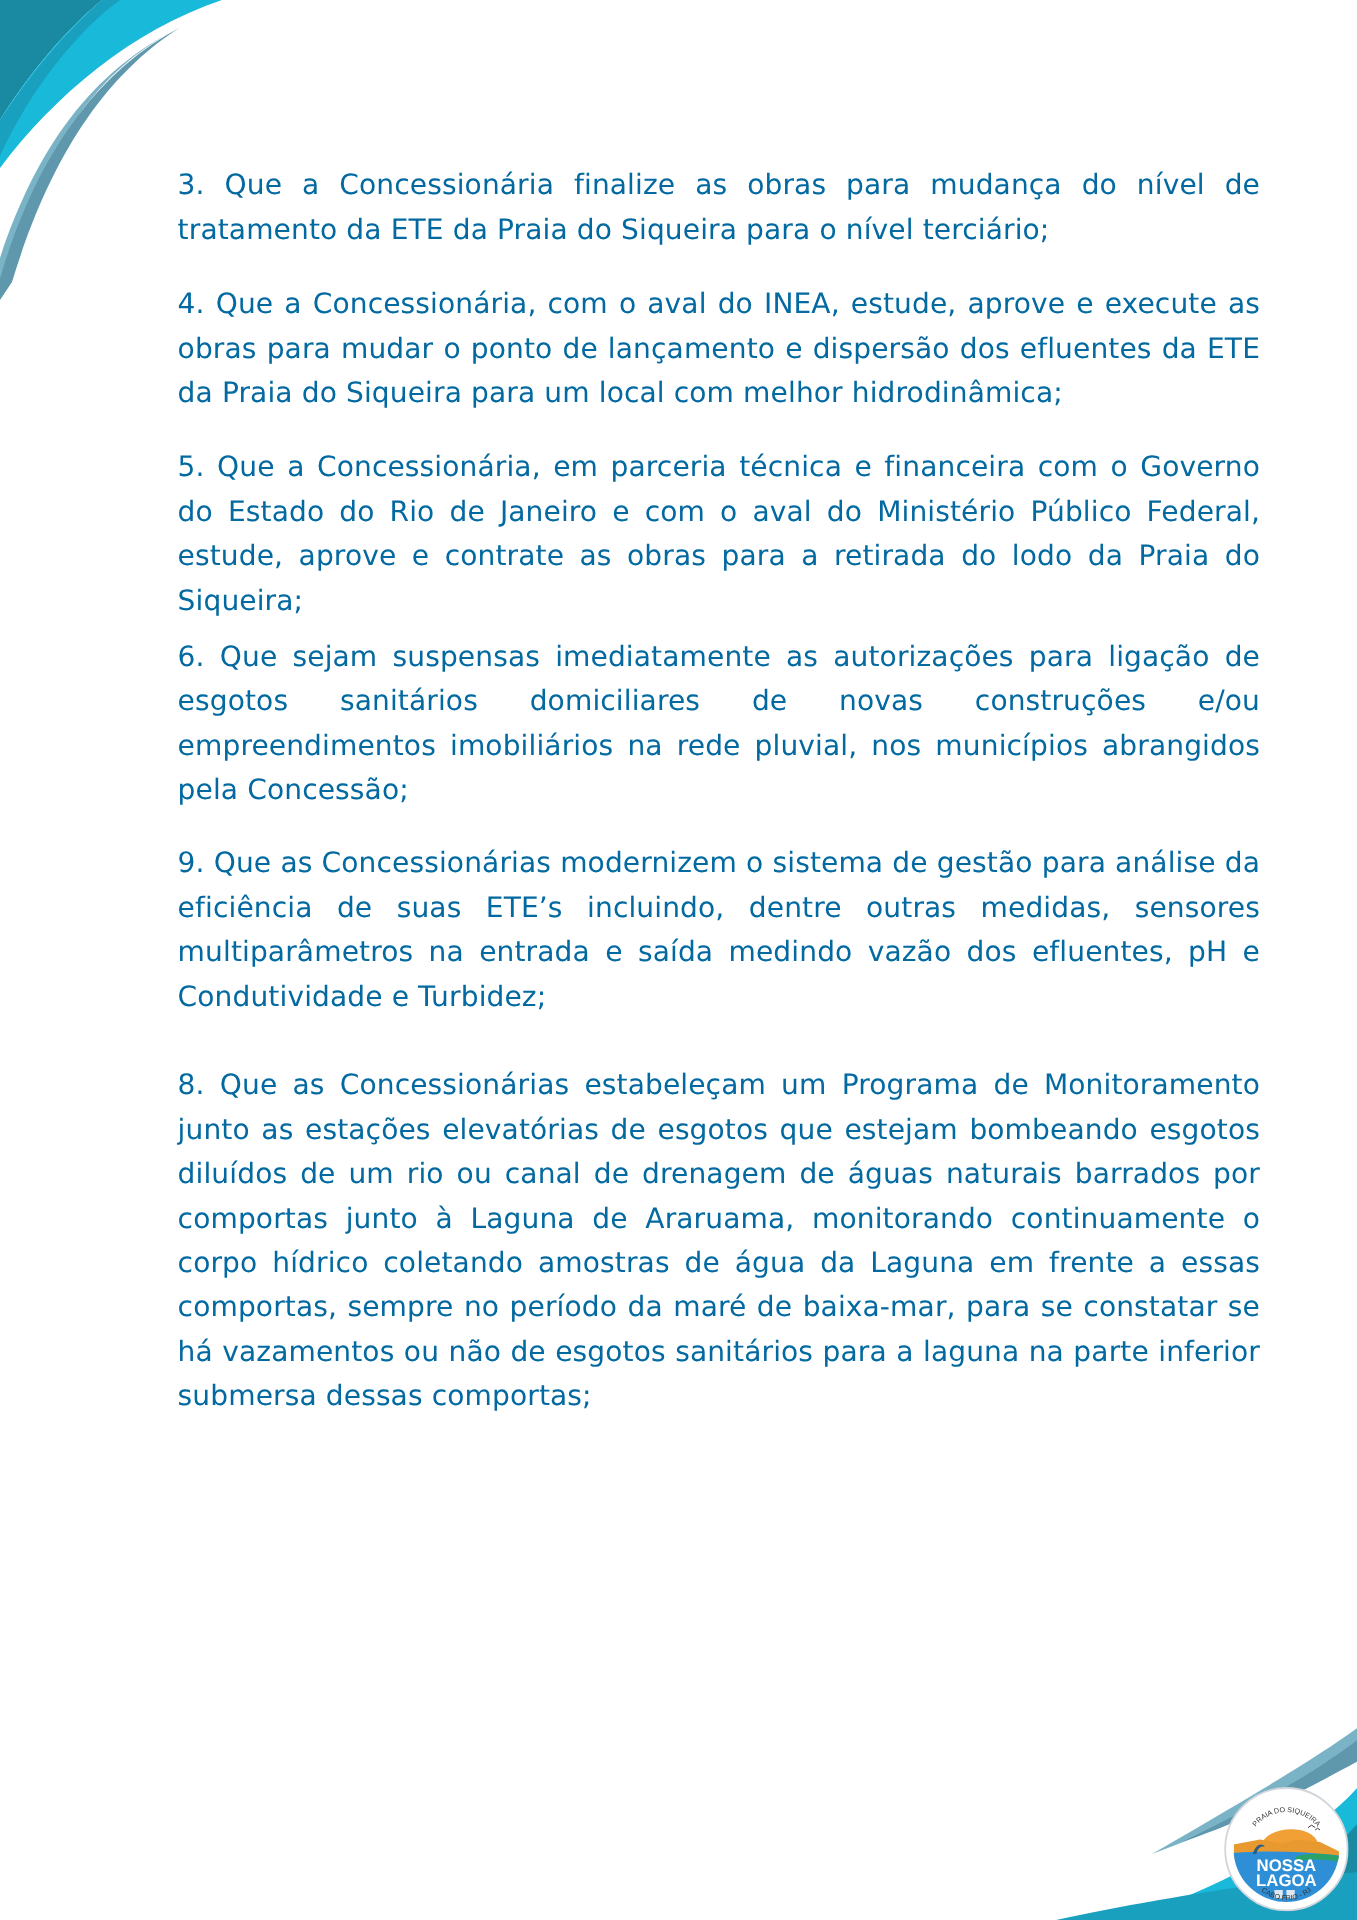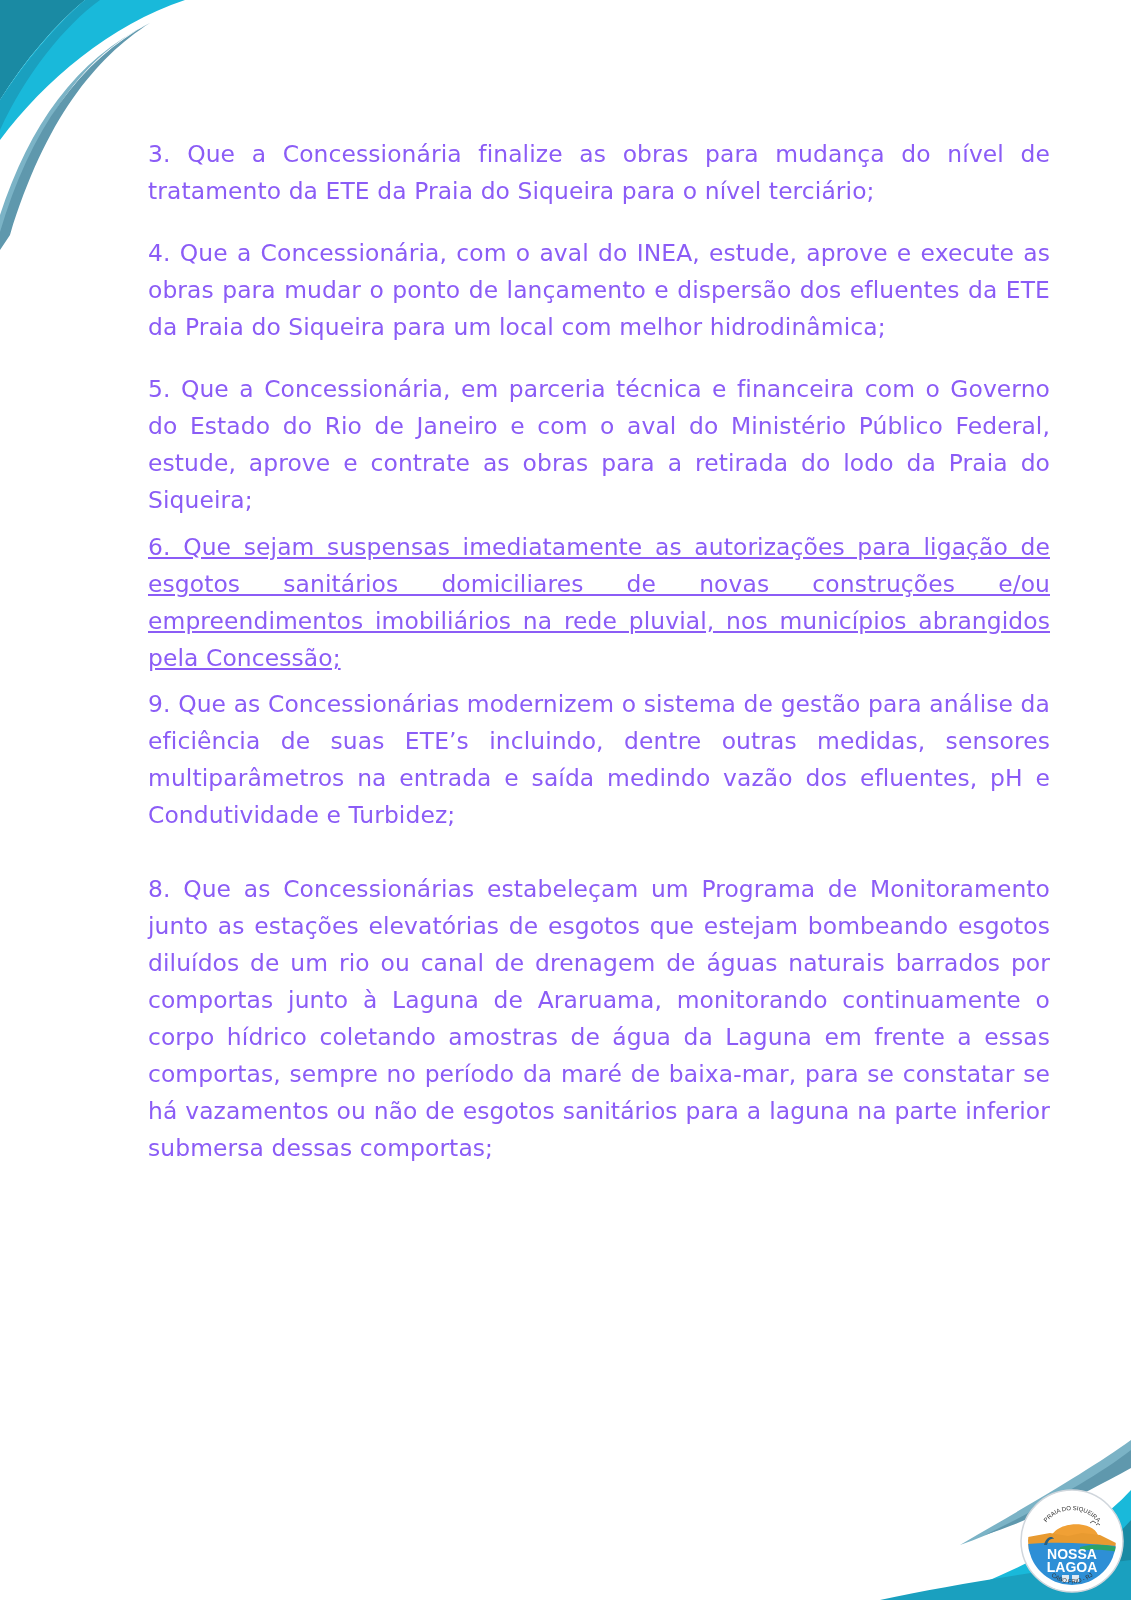--- a/index.html
+++ b/index.html
@@ -5,30 +5,30 @@
   html, body { margin: 0; padding: 0; }
   body {
     width: 1131px; height: 1600px; overflow: hidden;
     background: #ffffff; position: relative;
     font-family: "DejaVu Sans", sans-serif;
   }
   .page { position: absolute; left: 0; top: 0; width: 1131px; height: 1600px; }
   .deco { position: absolute; left: 0; top: 0; width: 1131px; height: 1600px; }
   .content {
     position: absolute; left: 148px; top: 136px; width: 902px;
-    color: #8b5cf6;
+    color: #0369a1;
   }
   .item {
     margin: 0; font-size: 23.4px; line-height: 37px;
     text-align: justify; letter-spacing: 0.1px;
   }
   .item-3 { margin-bottom: 25px; }
   .item-4 { margin-bottom: 25px; }
   .item-5 { margin-bottom: 10px; }
-  .item-6 { margin-bottom: 9px; text-decoration: underline; }
+  .item-6 { margin-bottom: 24px; }
   .item-7 { margin-bottom: 37px; }
   .item-8 { margin-bottom: 25px; }
   .logo {
     position: absolute; left: 1020px; top: 1489px; width: 104px; height: 104px;
   }
 </style>
 </head>
 <body>
 
 <div class="page">

